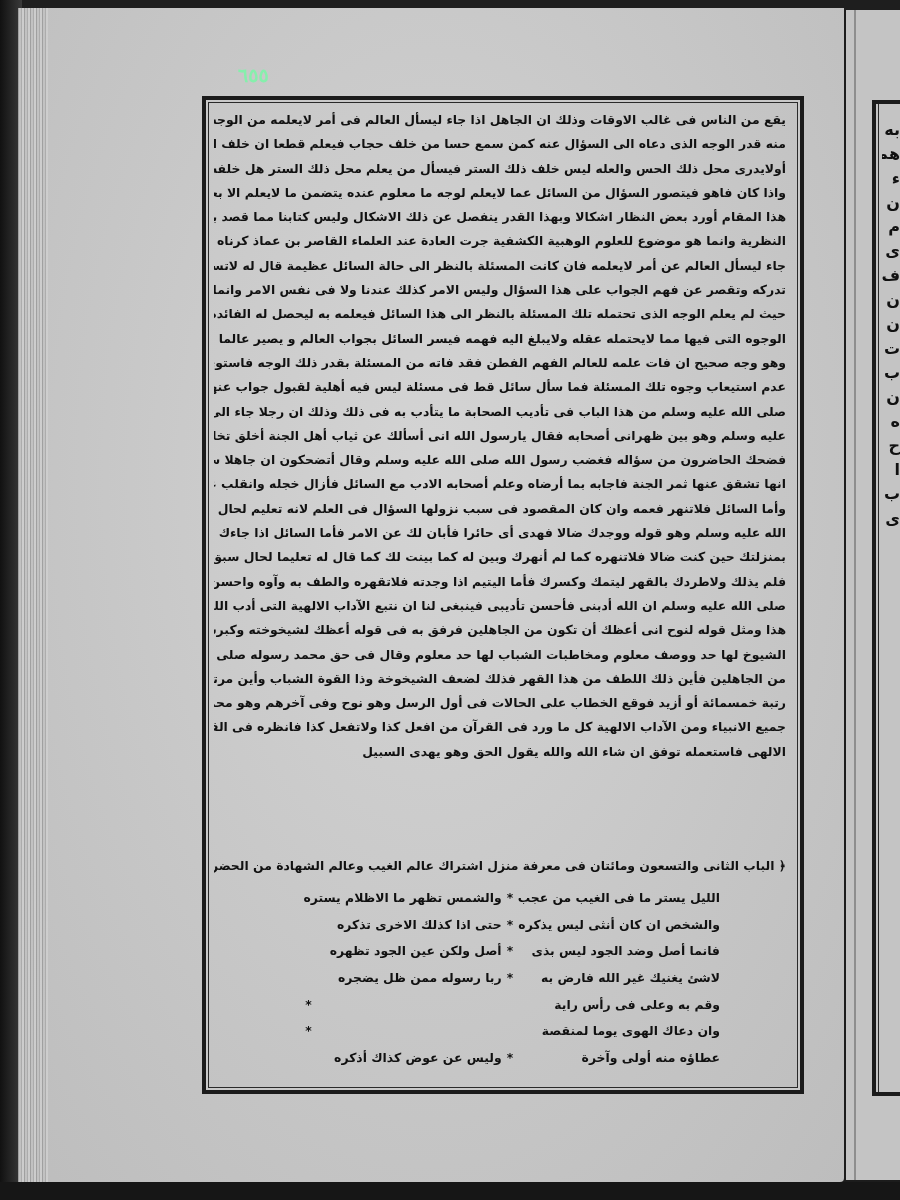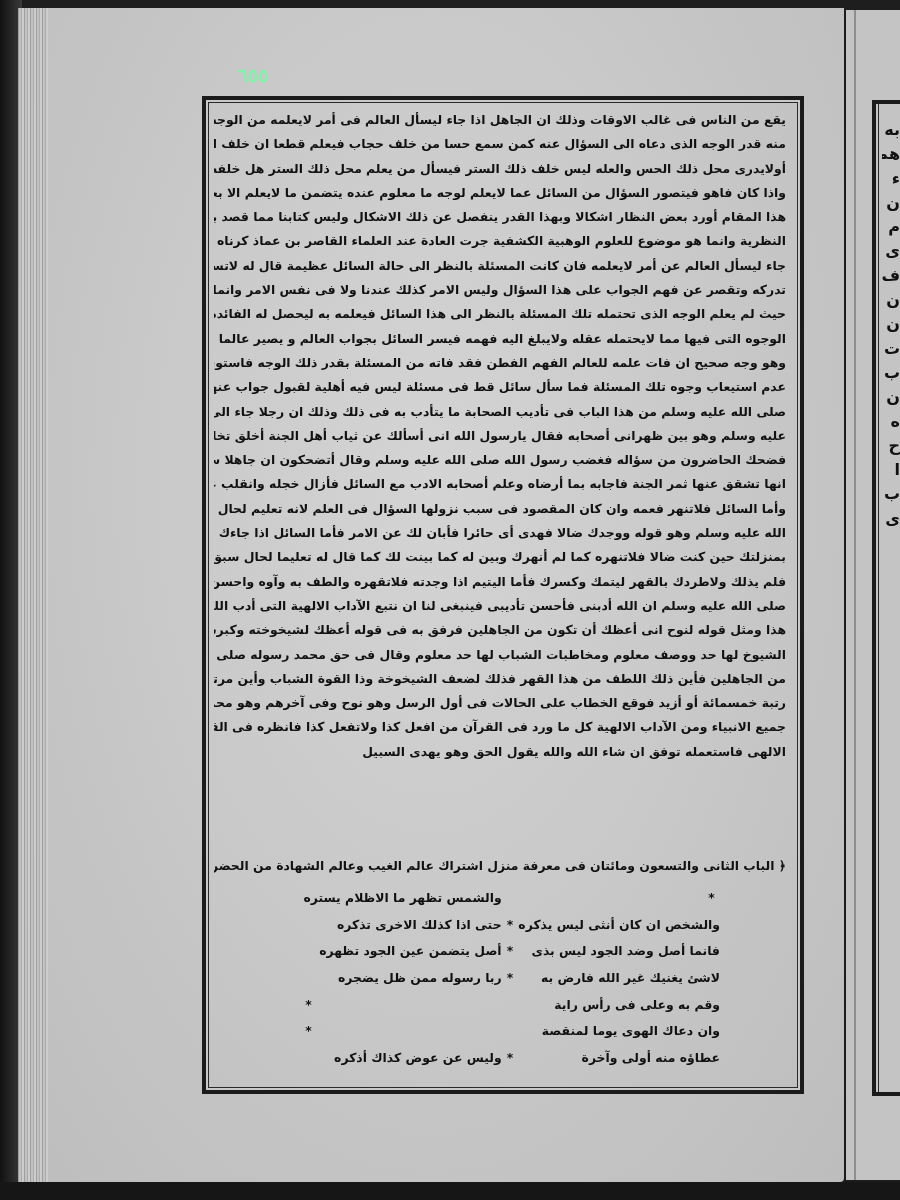--- a/index.html
+++ b/index.html
@@ -122,32 +122,33 @@
   <div class="text-line">من الجاهلين فأين ذلك اللطف من هذا القهر فذلك لضعف الشيخوخة وذا القوة الشباب وأين مرتبة الخمسين سنة من</div>
   <div class="text-line">رتبة خمسمائة أو أزيد فوقع الخطاب على الحالات فى أول الرسل وهو نوح وفى آخرهم وهو محمد صلى الله عليه وسلم وعلى</div>
   <div class="text-line">جميع الانبياء ومن الآداب الالهية كل ما ورد فى القرآن من افعل كذا ولاتفعل كذا فانظره فى القرآن تحظ بالادب</div>
   <div class="text-line last">الالهى فاستعمله توفق ان شاء الله والله يقول الحق وهو يهدى السبيل</div>
 </div>
 
 <div class="chapter-heading">﴿ الباب الثانى والتسعون ومائتان فى معرفة منزل اشتراك عالم الغيب وعالم الشهادة من الحضرة الموسوية ﴾</div>
 
 <div class="poem">
   <div class="verse">
+    <span class="hemistich right">الليل يستر ما فى الغيب من عجب</span>
     <span class="verse-sep">*</span>
     <span class="hemistich left">والشمس تظهر ما الاظلام يستره</span>
   </div>
   <div class="verse">
     <span class="hemistich right">والشخص ان كان أنثى ليس يذكره</span>
     <span class="verse-sep">*</span>
     <span class="hemistich left">حتى اذا كذلك الاخرى تذكره</span>
   </div>
   <div class="verse">
     <span class="hemistich right">فانما أصل وضد الجود ليس بذى</span>
     <span class="verse-sep">*</span>
-    <span class="hemistich left">أصل يتضمن عين الجود تظهره</span>
+    <span class="hemistich left">أصل ولكن عين الجود تظهره</span>
   </div>
   <div class="verse">
     <span class="hemistich right">لاشئ يغنيك غير الله فارض به</span>
     <span class="verse-sep">*</span>
     <span class="hemistich left">ربا رسوله ممن ظل يضجره</span>
   </div>
   <div class="verse">
     <span class="hemistich right">وقم به وعلى فى رأس راية</span>
     <span class="verse-sep">*</span>
   </div>

